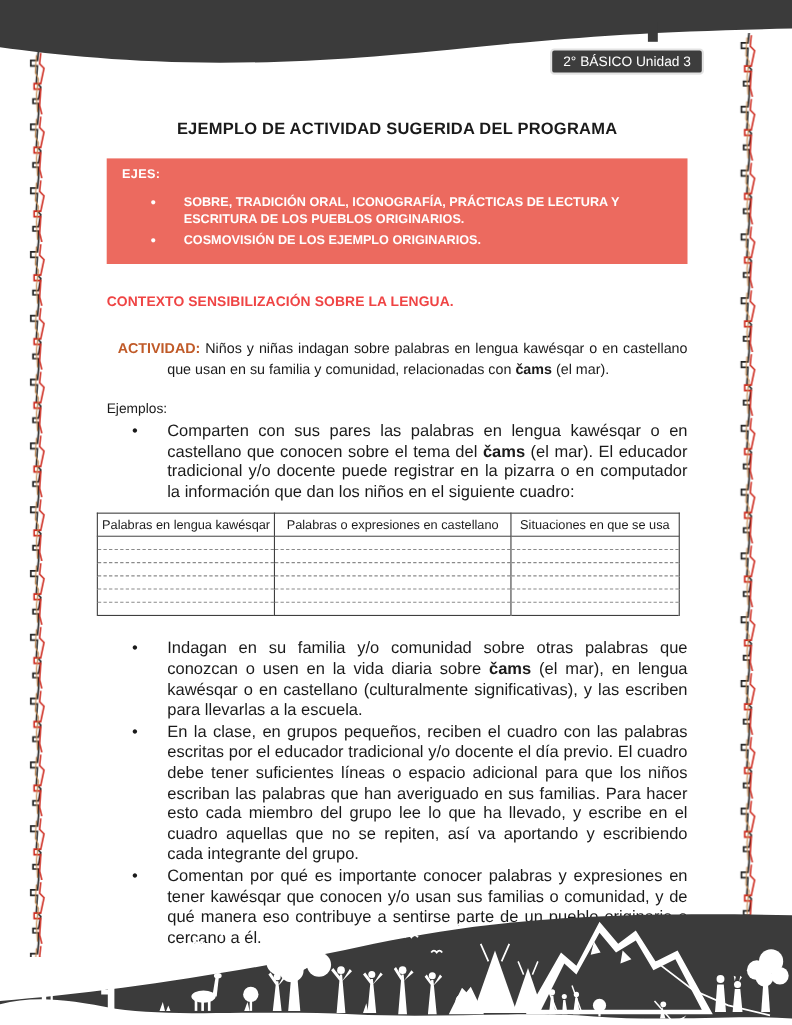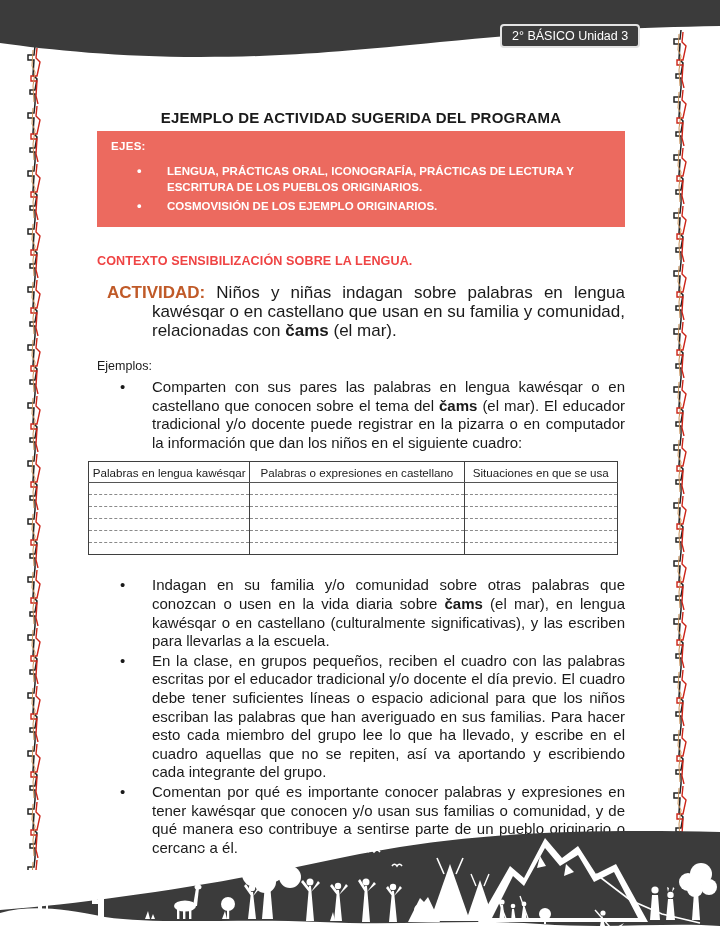--- a/index.html
+++ b/index.html
@@ -5,44 +5,44 @@
   html,body{margin:0;padding:0;}
   body{
     width:720px;height:932px;position:relative;overflow:hidden;
     background:#ffffff;
     font-family:"Liberation Sans",sans-serif;
     color:#1a1a1a;
   }
   
   .top-band{position:absolute;top:0;left:0;width:720px;height:70px;z-index:3;}
   .badge{
-    position:absolute;top:24px;left:500px;z-index:4;
+    position:absolute;top:44px;left:500px;z-index:4;
     background:#3d3d3d;color:#fff;
     border:2px solid #e3e3e3;border-radius:4px;
     font-size:12.5px;padding:3px 10px;white-space:nowrap;
   }
   .badge-stem{position:absolute;top:20px;left:589px;width:9px;height:18px;background:#3b3b3b;z-index:3;}
   
   .side-border{position:absolute;z-index:1;}
   .side-border.left{top:46px;left:20px;}
   .side-border.right{top:30px;left:668px;}
   
   .content{position:absolute;top:109px;left:97px;width:528px;z-index:2;}
   .page-title{font-size:15px;font-weight:bold;text-align:center;letter-spacing:.2px;}
   .ejes-box{
-    margin-top:5px;background:#ec6a5f;color:#ffffff;
+    margin-top:18px;background:#ec6a5f;color:#ffffff;
     padding:9px 14px 13px 14px;font-weight:bold;font-size:11.5px;
   }
   .ejes-box .ejes-heading{letter-spacing:.3px;}
   .ejes-box ul{margin:11px 0 0 0;padding:0;list-style:none;}
   .ejes-box li{position:relative;padding-left:56px;line-height:16px;margin-top:3px;}
   .ejes-box li::before{content:"•";position:absolute;left:26px;top:0;font-size:13px;}
   .context-heading{margin-top:27px;color:#ef4444;font-weight:bold;font-size:12.6px;letter-spacing:.1px;}
   .activity{
-    margin-top:15px;font-size:17px;line-height:19px;text-align:justify;
+    margin-top:26px;font-size:13px;line-height:19px;text-align:justify;
     padding-left:55px;text-indent:-45px;
   }
   .activity .activity-label{color:#c05a28;font-weight:bold;}
   .examples-label{margin-top:19px;font-size:12.5px;}
   ul.doc-bullets{margin:5px 0 0 0;padding:0;list-style:none;font-size:15px;line-height:18.6px;text-align:justify;}
   ul.doc-bullets li{position:relative;padding-left:55px;margin-top:1px;}
   ul.doc-bullets li::before{content:"•";position:absolute;left:23px;top:0;}
   
   table.vocab{
     margin:9px 0 0 -9px;border-collapse:collapse;width:530px;
@@ -92,21 +92,21 @@
   <rect width="26" height="834" fill="url(#zzR)"></rect>
 </svg>
 
 <div class="content">
 
   <div class="page-title">EJEMPLO DE ACTIVIDAD SUGERIDA DEL PROGRAMA</div>
 
   <div class="ejes-box">
     <div class="ejes-heading">EJES:</div>
     <ul>
-      <li>LENGUA, PRÁCTICAS ORAL, ICONOGRAFÍA, PRÁCTICAS DE LECTURA Y ESCRITURA DE LOS PUEBLOS ORIGINARIOS.</li>
+      <li>SOBRE, TRADICIÓN ORAL, ICONOGRAFÍA, PRÁCTICAS DE LECTURA Y ESCRITURA DE LOS PUEBLOS ORIGINARIOS.</li>
       <li>COSMOVISIÓN DE LOS EJEMPLO ORIGINARIOS.</li>
     </ul>
   </div>
 
   <div class="context-heading">CONTEXTO SENSIBILIZACIÓN SOBRE LA LENGUA.</div>
 
   <p class="activity"><span class="activity-label">ACTIVIDAD:</span><span> Niños y niñas indagan sobre palabras en lengua kawésqar o en castellano que usan en su familia y comunidad, relacionadas con </span><b>čams</b><span> (el mar).</span></p>
 
   <div class="examples-label">Ejemplos:</div>
 

